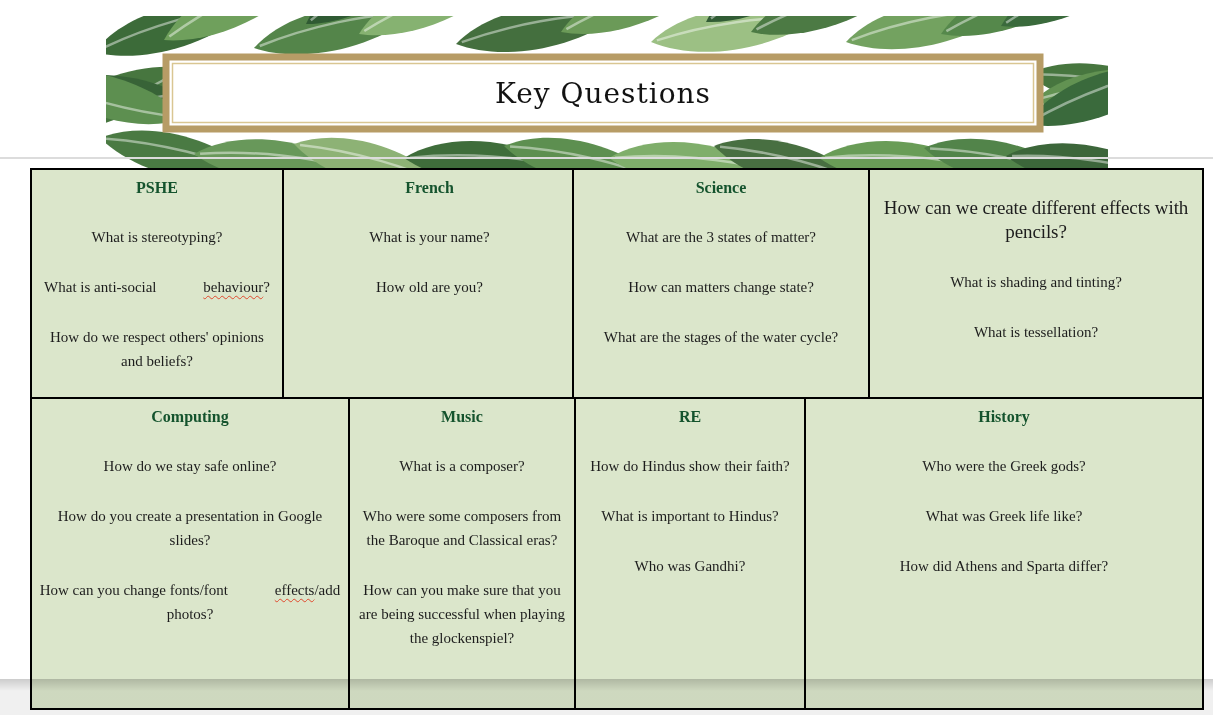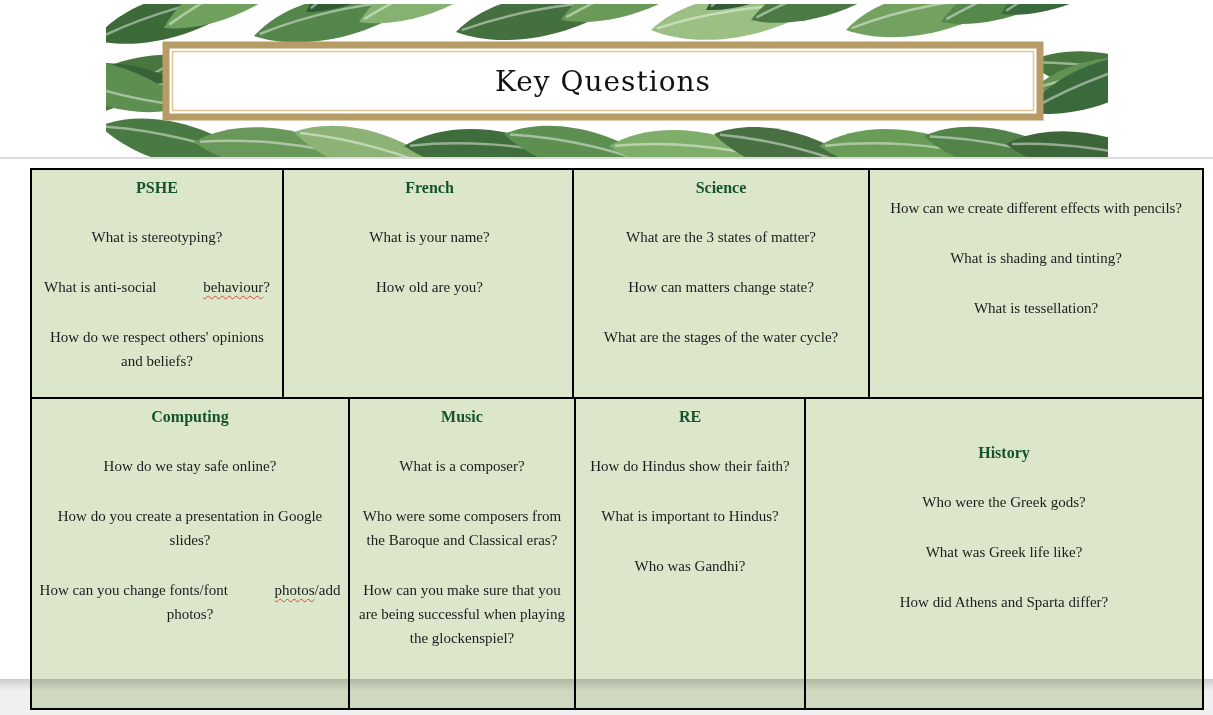--- a/index.html
+++ b/index.html
@@ -3,21 +3,21 @@
 <meta charset="utf-8">
 <style>
   html,body { margin:0; padding:0; background:#ffffff; }
   #page {
     position:relative; width:1213px; height:715px;
     background:#ffffff; overflow:hidden;
     font-family:"Liberation Serif", serif; color:#1d1d1d;
   }
 
   
-  #banner { position:absolute; left:106px; top:4px; width:1002px; height:155px; }
+  #banner { position:absolute; left:106px; top:16px; width:1002px; height:155px; }
   #banner svg { position:absolute; left:0; top:0; }
   #banner .title-box {
     position:absolute; left:60px; top:41px; width:874px; height:72px;
     display:flex; align-items:center; justify-content:center;
     font-family:"DejaVu Serif", serif; font-size:28px; letter-spacing:1px; color:#121212;
   }
 
   
   #top-divider { position:absolute; left:0; top:157px; width:1213px; height:2px; background:#dcdcdc; }
 
@@ -28,25 +28,25 @@
   }
   .trow { display:flex; box-sizing:border-box; }
   .trow.r1 { height:229px; border-bottom:2px solid #000; }
   .trow.r2 { height:309px; }
   .cell {
     box-sizing:border-box; border-right:2px solid #000;
     padding:0 6px; text-align:center; overflow:hidden;
   }
   .cell:last-child { border-right:none; }
   .r1 .c0 { width:252px; } .r1 .c1 { width:290px;padding-left:9px; } .r1 .c2 { width:296px; } .r1 .c3 { flex:1; }
-  .r2 .c0 { width:318px; } .r2 .c1 { width:226px; } .r2 .c2 { width:230px; } .r2 .c3 { flex:1;margin-top:36px; }
+  .r2 .c0 { width:318px; } .r2 .c1 { width:226px; } .r2 .c2 { width:230px; } .r2 .c3 { flex:1; }
 
   .subj { margin-top:7px; font-weight:bold; font-size:16px; color:#14532d; line-height:22px; }
   .q { margin:26px 0 0 0; font-size:15px; line-height:24px; }
-  .q.small { font-size:15px; letter-spacing:-0.1px; }
+  .q.small { font-size:19px; letter-spacing:-0.1px; }
   .misspell {
     text-decoration-line:underline; text-decoration-style:wavy;
     text-decoration-color:#e0492e; text-decoration-thickness:1px; text-underline-offset:3px;margin-left:43px;
   }
 
   
   #page-break {
     position:absolute; left:0; top:679px; width:1213px; height:36px; pointer-events:none;
     background:linear-gradient(to bottom, rgba(0,0,0,0.20) 0px, rgba(0,0,0,0.06) 12px, rgba(0,0,0,0.06) 100%);
   }
@@ -131,21 +131,21 @@
         <p class="q">What is shading and tinting?</p>
         <p class="q">What is tessellation?</p>
       </div>
     </div>
 
     <div class="trow r2">
       <div class="cell c0">
         <div class="subj">Computing</div>
         <p class="q">How do we stay safe online?</p>
         <p class="q">How do you create a presentation in Google slides?</p>
-        <p class="q"><span>How can you change fonts/font </span><span class="misspell">photos</span><span>/add photos?</span></p>
+        <p class="q"><span>How can you change fonts/font </span><span class="misspell">effects</span><span>/add photos?</span></p>
       </div>
       <div class="cell c1">
         <div class="subj">Music</div>
         <p class="q">What is a composer?</p>
         <p class="q">Who were some composers from the Baroque and Classical eras?</p>
         <p class="q">How can you make sure that you are being successful when playing the glockenspiel?</p>
       </div>
       <div class="cell c2">
         <div class="subj">RE</div>
         <p class="q">How do Hindus show their faith?</p>

